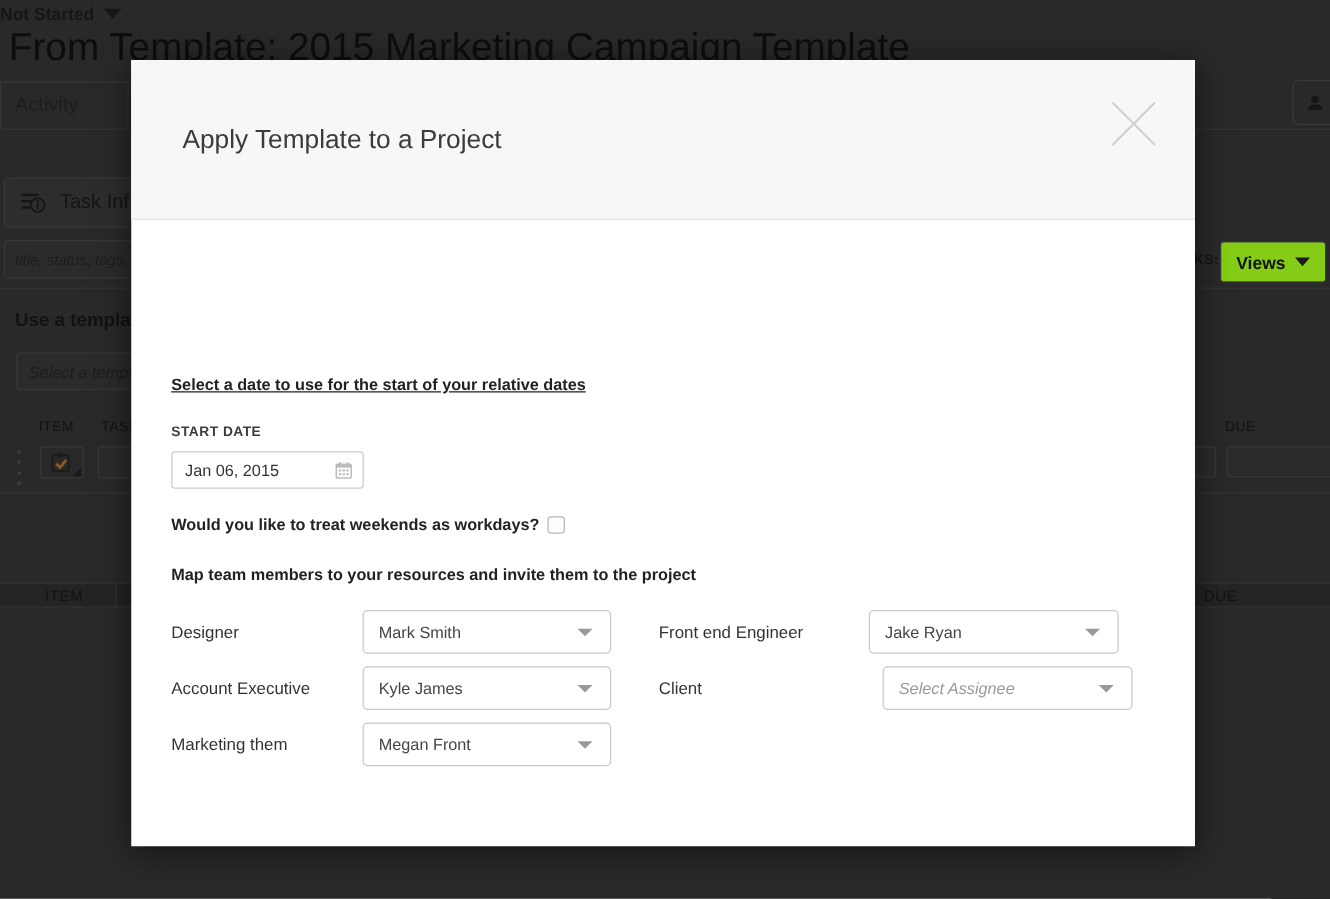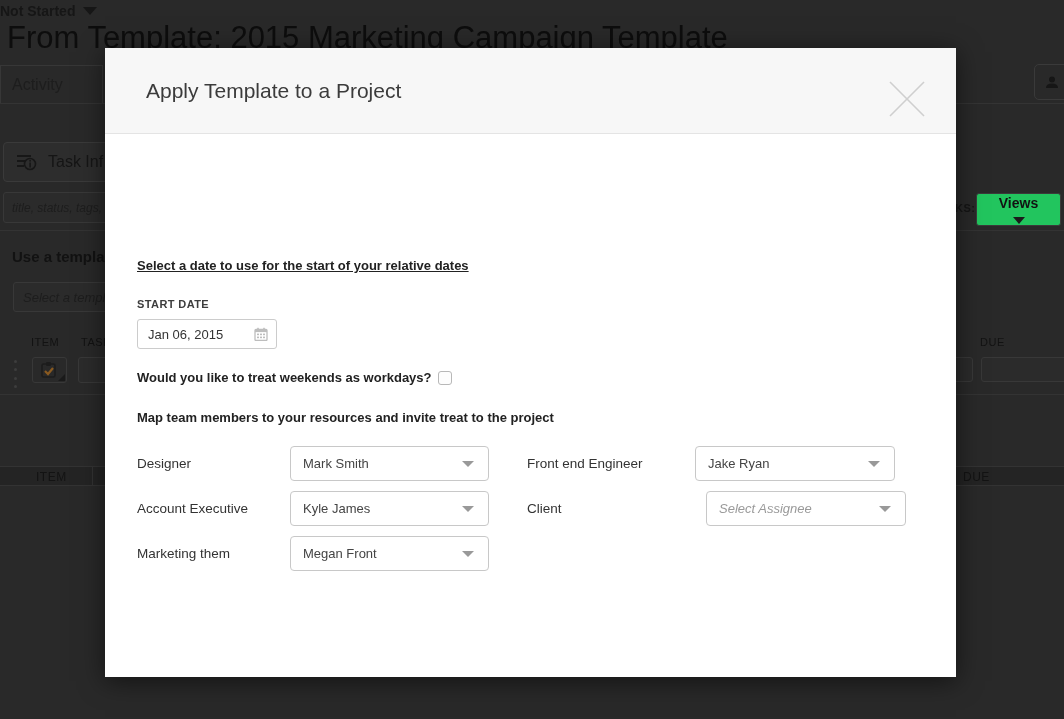--- a/index.html
+++ b/index.html
@@ -12,46 +12,46 @@
   .caret-dn { width:0; height:0; border-left:7px solid transparent; border-right:7px solid transparent; border-top:8px solid #161616; display:inline-block; }
   .bg-title { position:absolute; top:20px; left:7px; font-size:31px; font-weight:400; color:#0d0d0d; white-space:nowrap; }
   .tabbar-line { position:absolute; top:103px; left:0; width:100%; border-bottom:1px solid #343434; }
   .tab-activity { position:absolute; top:65px; left:0; width:103px; height:39px; border:1px solid #373737; border-bottom:none; display:flex; align-items:center; padding-left:11px; font-size:16px; color:#1d1d1d; }
   .avatar-btn { position:absolute; top:64px; right:-6px; width:36px; height:36px; border:1px solid #3a3a3a; border-radius:5px; display:flex; align-items:center; justify-content:center; }
   .person-glyph { width:14px; height:14px; }
 
   .taskinfo-btn { position:absolute; top:142px; left:3px; width:120px; height:40px; border:1px solid #3a3a3a; border-radius:4px; background:#2d2d2d; display:flex; align-items:center; padding-left:12px; gap:10px; font-size:16px; color:#151515; }
   .filter-input { position:absolute; top:192px; left:3px; width:400px; height:31px; border:1px solid #383838; border-radius:3px; background:#2b2b2b; display:flex; align-items:center; padding-left:8px; font-size:12px; font-style:italic; color:#1d1d1d; }
   .ks-label { position:absolute; top:202px; left:955px; font-size:11px; font-weight:bold; color:#151515; letter-spacing:.5px; }
-  .views-dd { position:absolute; top:193px; left:976px; width:85px; height:33px; border:1px solid #3a3a3a; border-radius:3px; background:#22c55e; display:flex; align-items:center; justify-content:space-between; padding:1px 12px; font-size:14px; font-weight:bold; color:#121212;flex-direction:column; }
+  .views-dd { position:absolute; top:193px; left:976px; width:85px; height:33px; border:1px solid #3a3a3a; border-radius:3px; background:#84cc16; display:flex; align-items:center; justify-content:space-between; padding:12px 12px; font-size:14px; font-weight:bold; color:#121212; }
   .views-dd .caret-sm { border-left:6px solid transparent; border-right:6px solid transparent; border-top:7px solid #1b1b1b; width:0; height:0; }
   .bg-divider1 { position:absolute; top:230px; left:0; width:100%; border-bottom:1px solid #333; }
   .use-template { position:absolute; top:248px; left:12px; font-size:15px; font-weight:bold; color:#121212; }
   .template-input { position:absolute; top:282px; left:13px; width:300px; height:30px; border:1px solid #383838; border-radius:3px; background:#2b2b2b; display:flex; align-items:center; padding-left:9px; font-size:13px; font-style:italic; color:#1d1d1d; }
   .th { position:absolute; font-size:11px; color:#121212; letter-spacing:.5px; }
   .drag-dots { position:absolute; top:360px; left:14px; width:6px; height:28px; display:flex; flex-direction:column; justify-content:space-between; }
   .drag-dots i { width:3px; height:3px; border-radius:50%; background:#3d3d3d; }
   .clip-box { position:absolute; top:357px; left:32px; width:35px; height:26px; border:1px solid #383838; border-radius:3px; }
   .clip-box svg { position:absolute; left:7px; top:3px; }
   .corner-tri { position:absolute; right:1px; bottom:1px; width:0; height:0; border-left:7px solid transparent; border-bottom:7px solid #1a1a1a; }
   .bg-cell { position:absolute; border:1px solid #383838; border-radius:3px; background:#2b2b2b; }
   .bg-divider2 { position:absolute; top:394px; left:0; width:100%; border-bottom:1px solid #333; }
   .band { position:absolute; top:466px; left:0; width:100%; height:20px; background:#242424; border-top:1px solid #333; border-bottom:1px solid #333; }
   .band .vline { position:absolute; left:92px; top:0; height:100%; border-left:1px solid #333; }
   .band-th { position:absolute; top:3px; font-size:12px; color:#131313; letter-spacing:.5px; }
 
   
   .modal { position:absolute; left:105px; top:48px; width:851px; height:629px; background:#fff; box-shadow:0 4px 24px rgba(0,0,0,.55); z-index:10; }
-  .modal-header { height:86px; background:#f7f7f7; border-bottom:1px solid #e4e4e4; position:relative; display:flex; align-items:center; }
+  .modal-header { height:128px; background:#f7f7f7; border-bottom:1px solid #e4e4e4; position:relative; display:flex; align-items:center; }
   .modal-title { font-size:21px; font-weight:400; color:#3b3b3b; margin-left:41px; }
   .modal-close { position:absolute; right:28px; top:30px; width:42px; height:42px; cursor:pointer; display:flex; align-items:center; justify-content:center; }
   .modal-body { position:relative; height:528px; }
   .intro { position:absolute; top:124px; left:32px; font-size:13px; font-weight:bold; color:#222;text-decoration:underline; }
   .startdate-label { position:absolute; top:164px; left:32px; font-size:11px; font-weight:bold; color:#3d3d3d; letter-spacing:.4px; }
-  .date-input { position:absolute; top:185px; left:32px; width:140px; height:30px; border:1px solid #ccc; border-radius:3px; background:#fff; display:flex; align-items:center; justify-content:space-between; padding:0 8px 0 10px; font-size:13px; color:#333; cursor:pointer; }
+  .date-input { position:absolute; top:185px; left:32px; width:154px; height:30px; border:1px solid #ccc; border-radius:3px; background:#fff; display:flex; align-items:center; justify-content:space-between; padding:0 8px 0 10px; font-size:13px; color:#333; cursor:pointer; }
   .weekend-label { position:absolute; top:236px; left:32px; font-size:13px; font-weight:bold; color:#222; }
   .weekend-cb { position:absolute; top:237px; left:333px; width:14px; height:14px; border:1px solid #b8b8b8; border-radius:3px; background:#fdfdfd; cursor:pointer; }
   .map-heading { position:absolute; top:276px; left:32px; font-size:13px; font-weight:bold; color:#222; }
   .field-row { position:absolute; height:35px; display:flex; align-items:center; }
   .role-label { font-size:13.5px; color:#333; }
   .assignee-dd { position:absolute; width:199px; height:35px; border:1px solid #c8c8c8; border-radius:4px; background:#fff; display:flex; align-items:center; justify-content:space-between; padding:0 14px 0 12px; font-size:13px; color:#444; cursor:pointer; }
   .assignee-dd .caret-sm { border-left:6px solid transparent; border-right:6px solid transparent; border-top:6px solid #999; width:0; height:0; }
   .assignee-dd.is-placeholder { color:#9a9a9a; font-style:italic; }
 </style>
 </head>
@@ -171,21 +171,21 @@
           <rect x="3" y="9.6" width="2" height="1.6"></rect>
             <rect x="6" y="9.6" width="2" height="1.6"></rect>
             <rect x="9" y="9.6" width="2" height="1.6"></rect>
         </g>
       </svg>
     </div>
 
     <div class="weekend-label">Would you like to treat weekends as workdays?</div>
     <div class="weekend-cb"></div>
 
-    <div class="map-heading">Map team members to your resources and invite treat to the project</div>
+    <div class="map-heading">Map team members to your resources and invite them to the project</div>
 
     <div class="field-row" style="top:312px; left:32px;">
       <span class="role-label">Designer</span>
     </div>
     <div class="assignee-dd" style="top:312px; left:185px;">
       <span>Mark Smith</span>
       <span class="caret-sm"></span>
     </div>
 
     <div class="field-row" style="top:357px; left:32px;">

